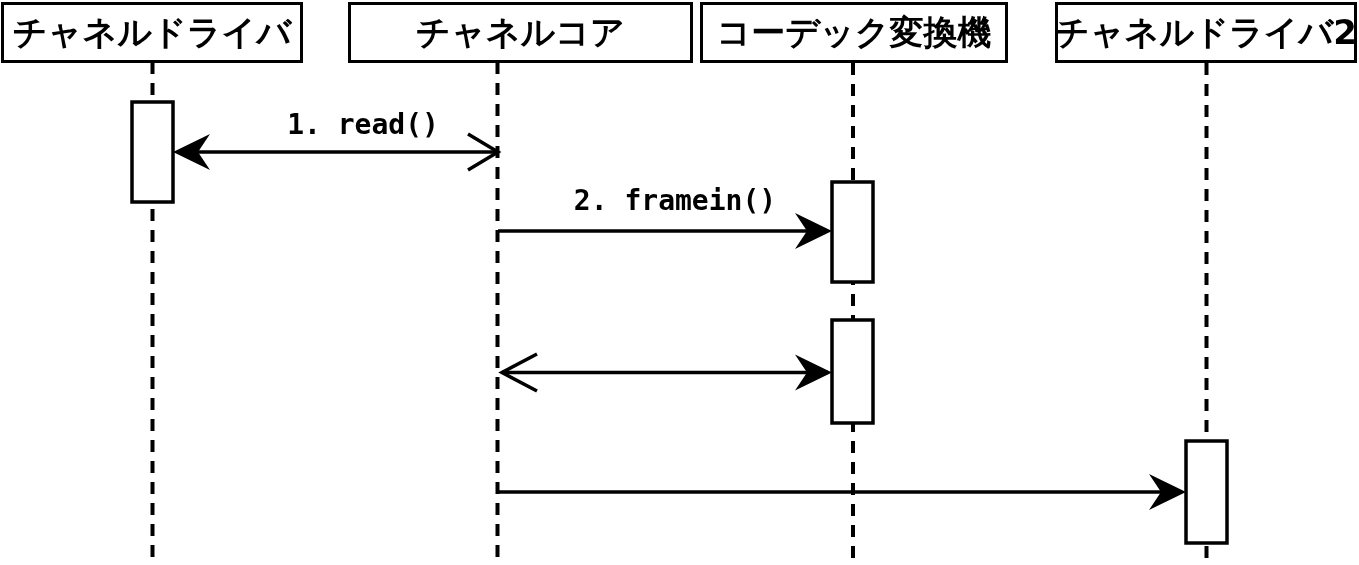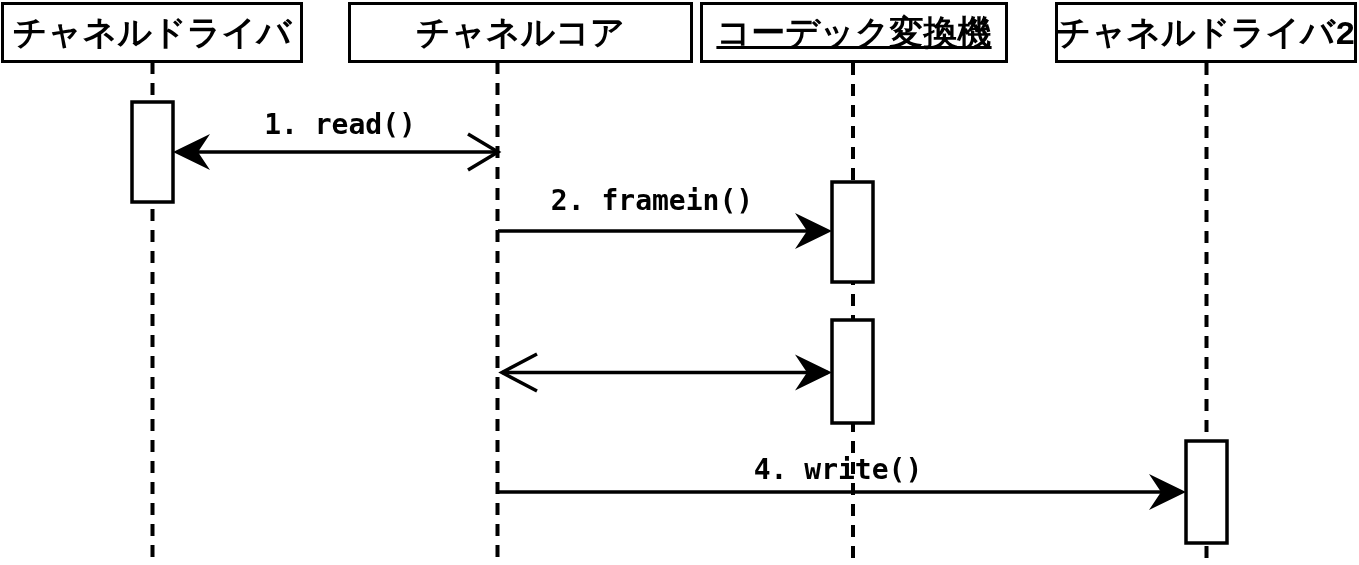--- a/index.html
+++ b/index.html
@@ -33,31 +33,32 @@
     align-items: center;
     justify-content: center;
     font-weight: bold;
     font-size: 34px;
     color: #000000;
     white-space: nowrap;
     letter-spacing: 0px;
   }
   .actor-box.b1 { left: 1px;    width: 302px; }
   .actor-box.b2 { left: 348px;  width: 345px; }
-  .actor-box.b3 { left: 700px;  width: 308px; text-decoration: underline; }
-  .actor-box.b4 { left: 1055px; width: 302px; font-family: Liberation Mono, monospace; }
+  .actor-box.b3 { left: 700px;  width: 308px; }
+  .actor-box.b4 { left: 1055px; width: 302px; }
   .msg-label {
     position: absolute;
     transform: translateX(-50%);
     font-family: "DejaVu Sans Mono", monospace;
     font-weight: bold;
     font-size: 28px;
     line-height: 32px;
     color: #000000;
     white-space: nowrap;
+    margin-left: 23px;
   }
   .msg-label.l1 { left: 340px; top: 109px; }
   .msg-label.l2 { left: 652px; top: 185px; text-align: right; }
   .msg-label.l3 { left: 667px; top: 332px; }
   .msg-label.l4 { left: 838px; top: 454px; }
 </style>
 </head>
 <body>
 
 <div class="diagram">
@@ -105,15 +106,14 @@
   </div>
   <div class="actor-box b3">
     <span>コーデック変換機</span>
   </div>
   <div class="actor-box b4">
     <span>チャネルドライバ2</span>
   </div>
 
   <div class="msg-label l1">1. read()</div>
   <div class="msg-label l2">2. framein()</div>
-  <div class="msg-label l4">4. write()</div>
 
 </div>
 
 </body></html>

